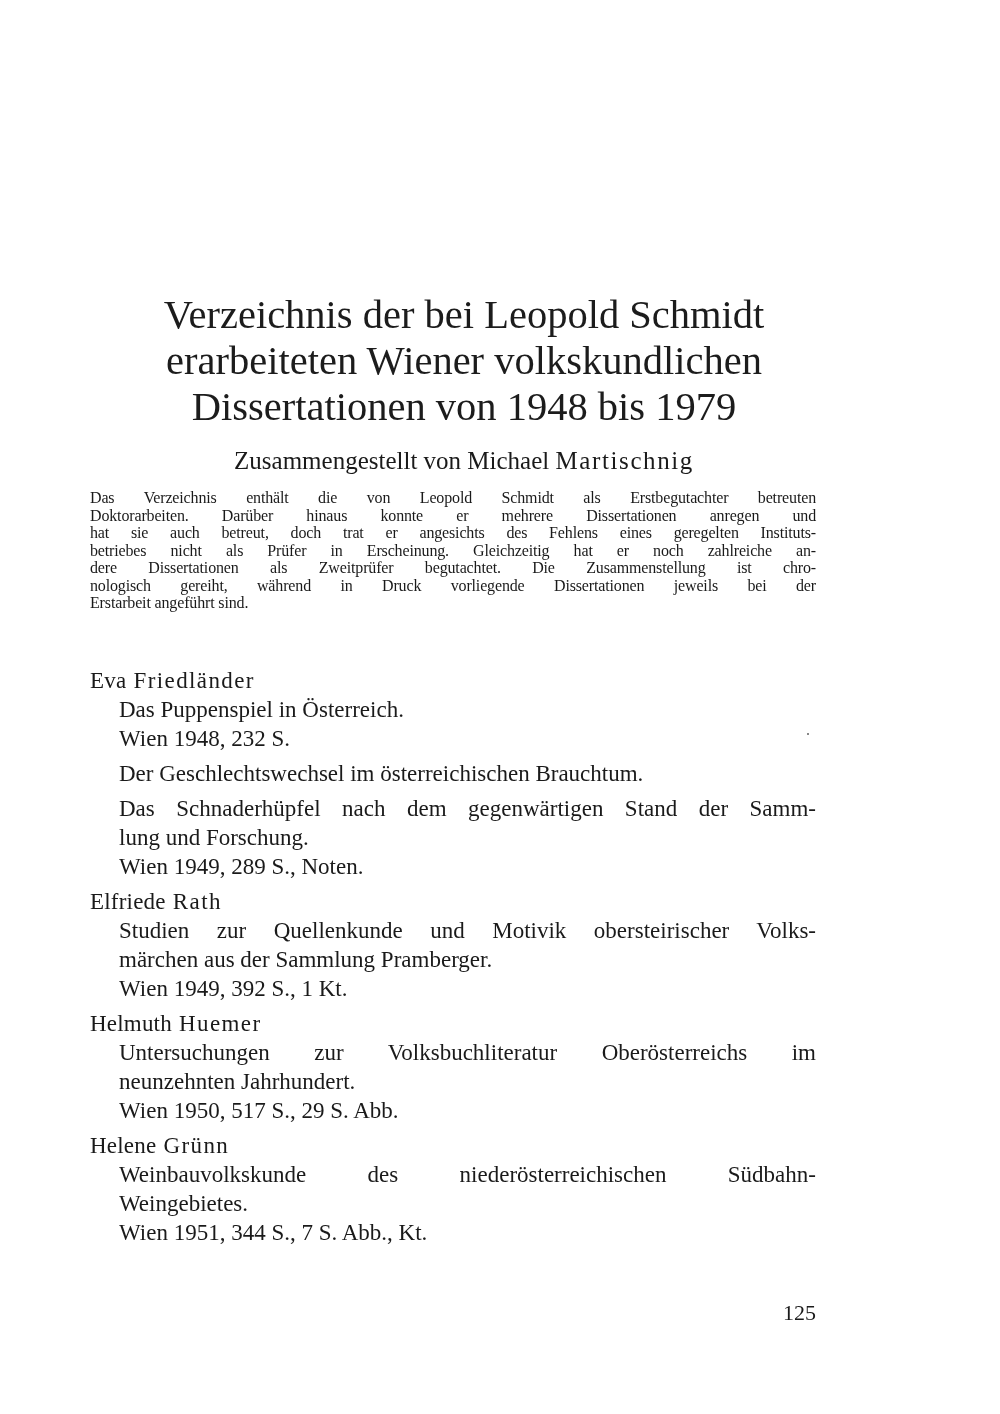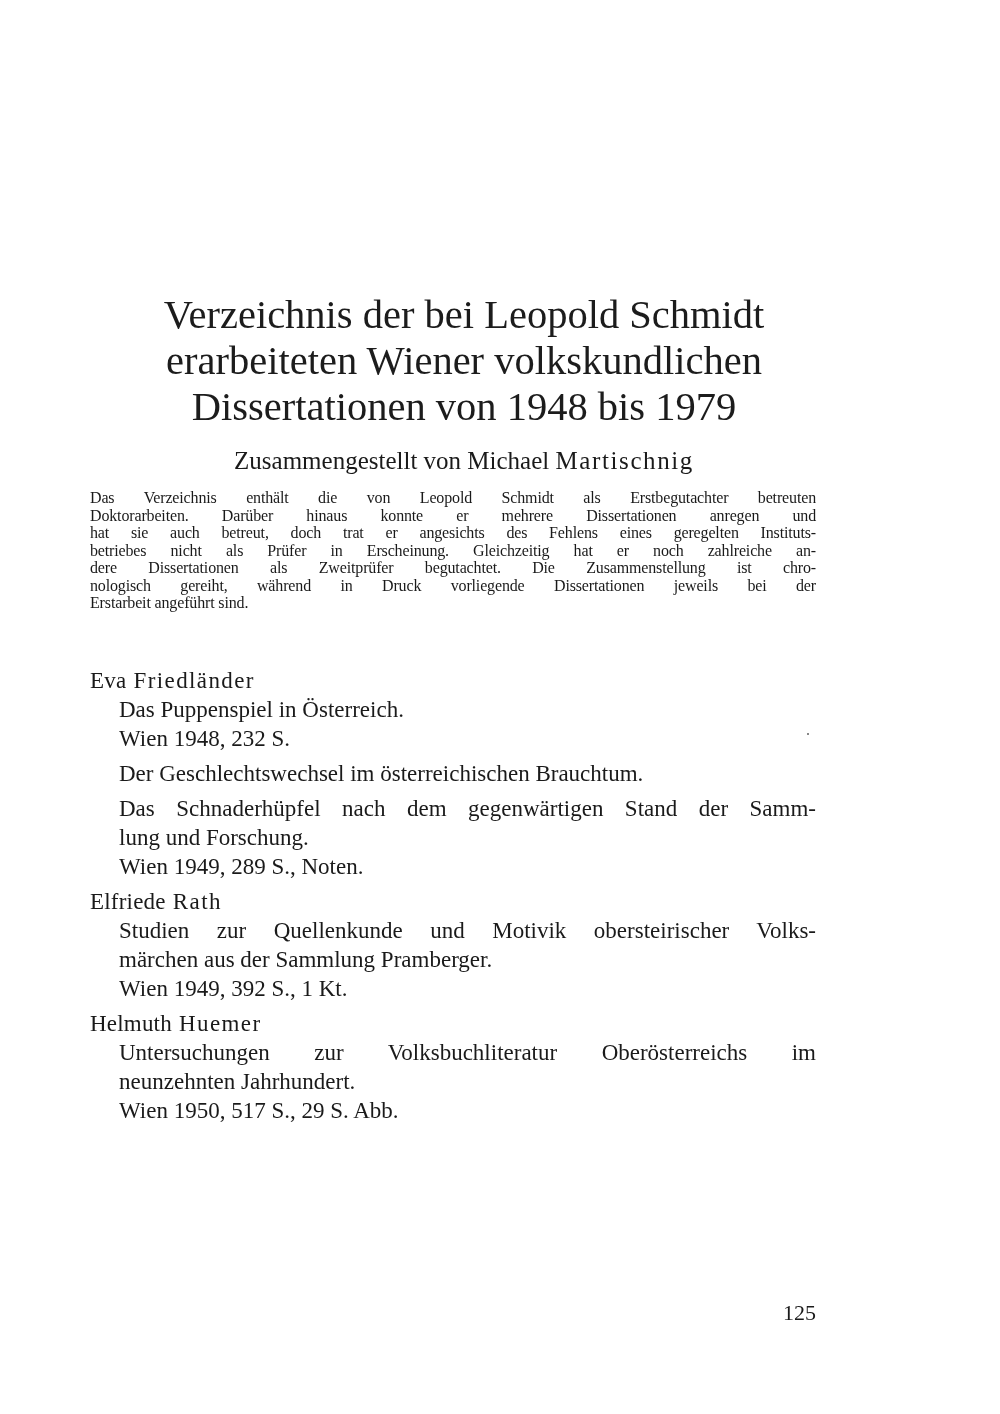--- a/index.html
+++ b/index.html
@@ -97,19 +97,30 @@
         <span class="first">Helmuth</span>
         <span>Huemer</span>
       </div>
       <div class="etitle">
         <span class="ln">Untersuchungen zur Volksbuchliteratur Oberösterreichs im</span>
         <span class="ln last">neunzehnten Jahrhundert.</span>
       </div>
       <div class="epub">Wien 1950, 517 S., 29 S. Abb.</div>
     </div>
 
+    <div class="entry">
+      <div class="author">
+        <span class="first">Helene</span>
+        <span>Grünn</span>
+      </div>
+      <div class="etitle">
+        <span class="ln">Weinbauvolkskunde des niederösterreichischen Südbahn-</span>
+        <span class="ln last">Weingebietes.</span>
+      </div>
+      <div class="epub">Wien 1951, 344 S., 7 S. Abb., Kt.</div>
+    </div>
 
   </div>
 
   <div class="speck"></div>
 
   <div class="pagenum">125</div>
 </div>
 
 </body></html>

